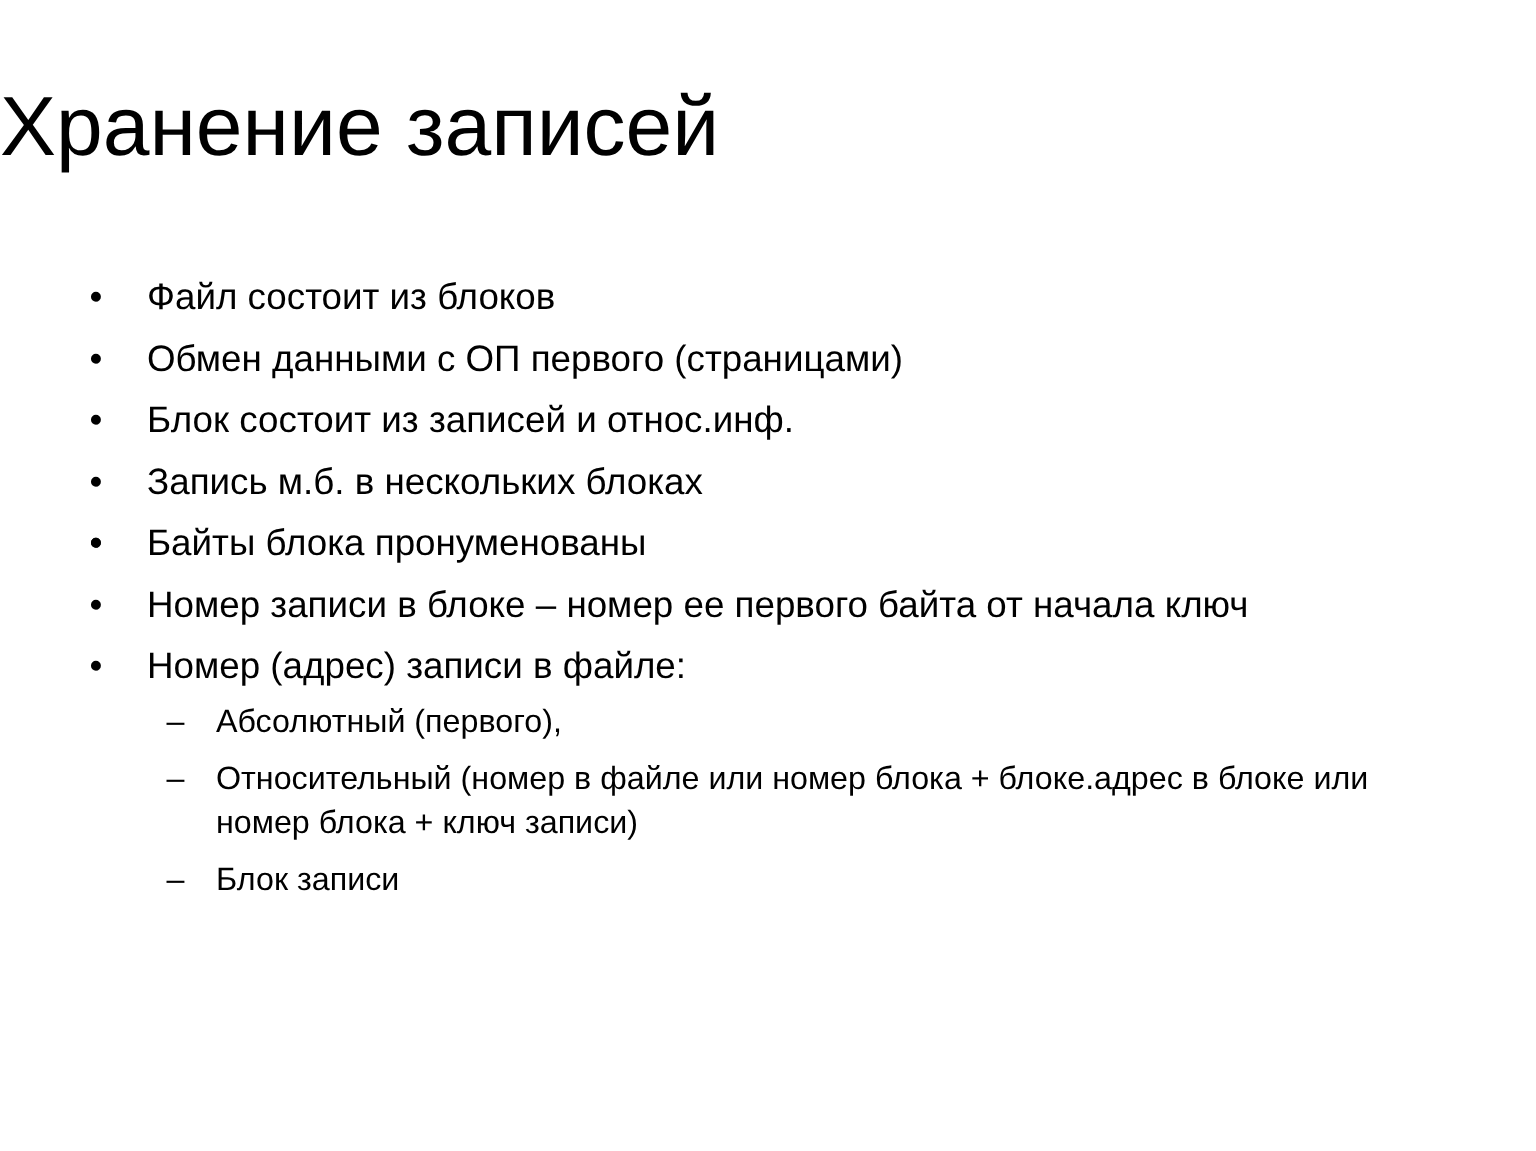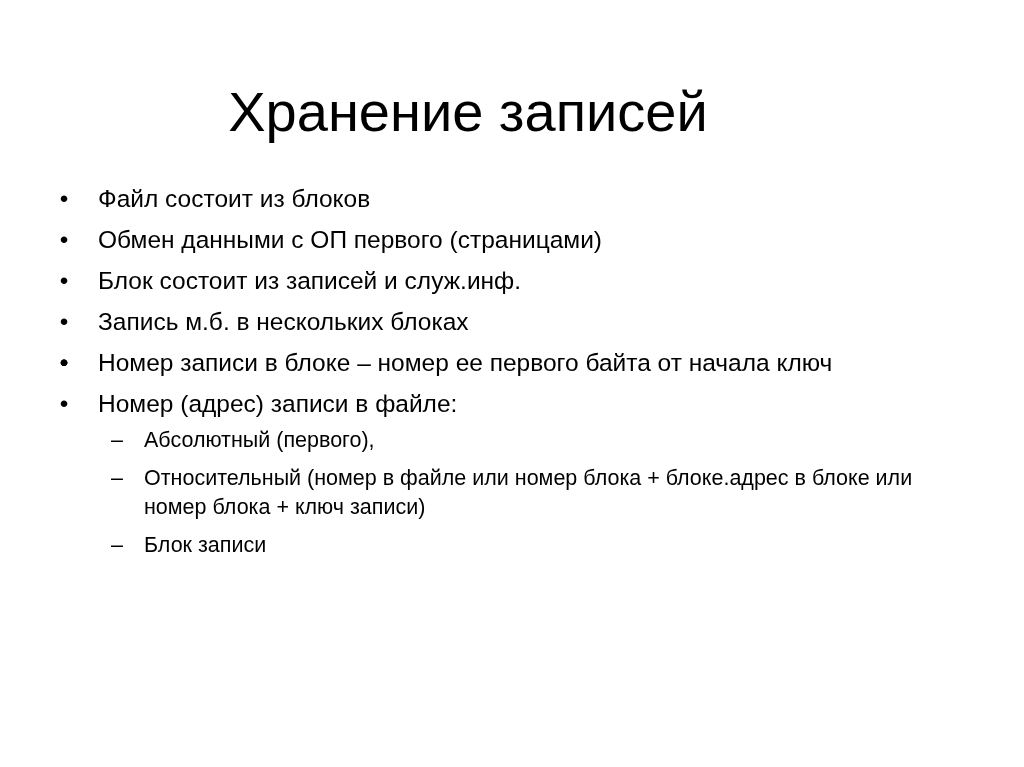--- a/index.html
+++ b/index.html
@@ -11,23 +11,23 @@
       width: 1024px;
       height: 767px;
       position: relative;
       overflow: hidden;
       font-family: "Liberation Sans", sans-serif;
       color: #000000;
     }
     .slide-title {
       position: absolute;
       left: 0;
-      top: 76px;
+      top: 48px;
       width: 936px;
-      text-align: center;
+      text-align: left;
       font-size: 56px;
       line-height: 72px;
       font-weight: normal;
       margin: 0;
     }
     .bullet-list {
       position: absolute;
       left: 0;
       top: 183px;
       width: 1024px;
@@ -79,31 +79,32 @@
   <li class="bullet-item">
     <span class="marker">•</span>
     <span>Файл состоит из блоков</span>
   </li>
   <li class="bullet-item">
     <span class="marker">•</span>
     <span>Обмен данными с ОП первого (страницами)</span>
   </li>
   <li class="bullet-item">
     <span class="marker">•</span>
-    <span>Блок состоит из записей и служ.инф.</span>
+    <span>Блок состоит из записей и относ.инф.</span>
   </li>
   <li class="bullet-item">
     <span class="marker">•</span>
     <span>Запись м.б. в нескольких блоках</span>
   </li>
   <li class="bullet-item">
     <span class="marker">•</span>
   </li>
   <li class="bullet-item">
     <span class="marker">•</span>
+    <span>Байты блока пронуменованы</span>
   </li>
   <li class="bullet-item">
     <span class="marker">•</span>
     <span>Номер записи в блоке – номер ее первого байта от начала ключ</span>
   </li>
   <li class="bullet-item">
     <span class="marker">•</span>
     <span>Номер (адрес) записи в файле:</span>
     <ul class="sub-list">
       <li class="sub-item">

